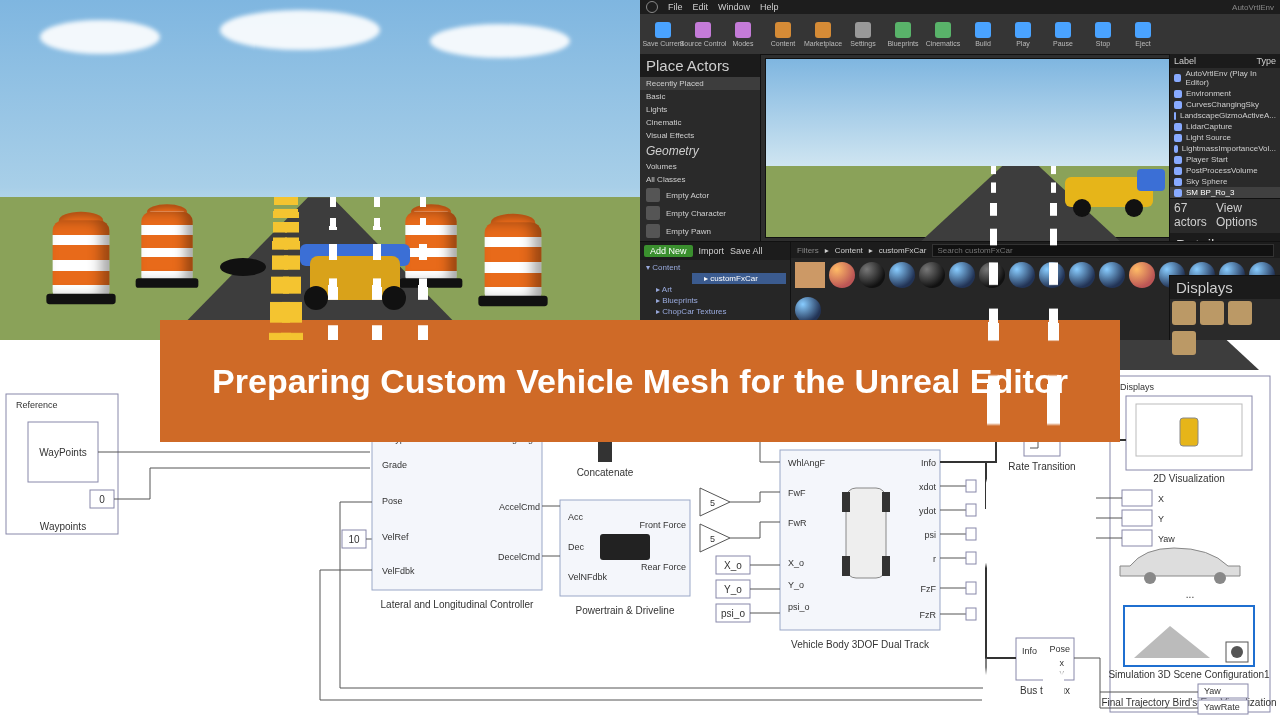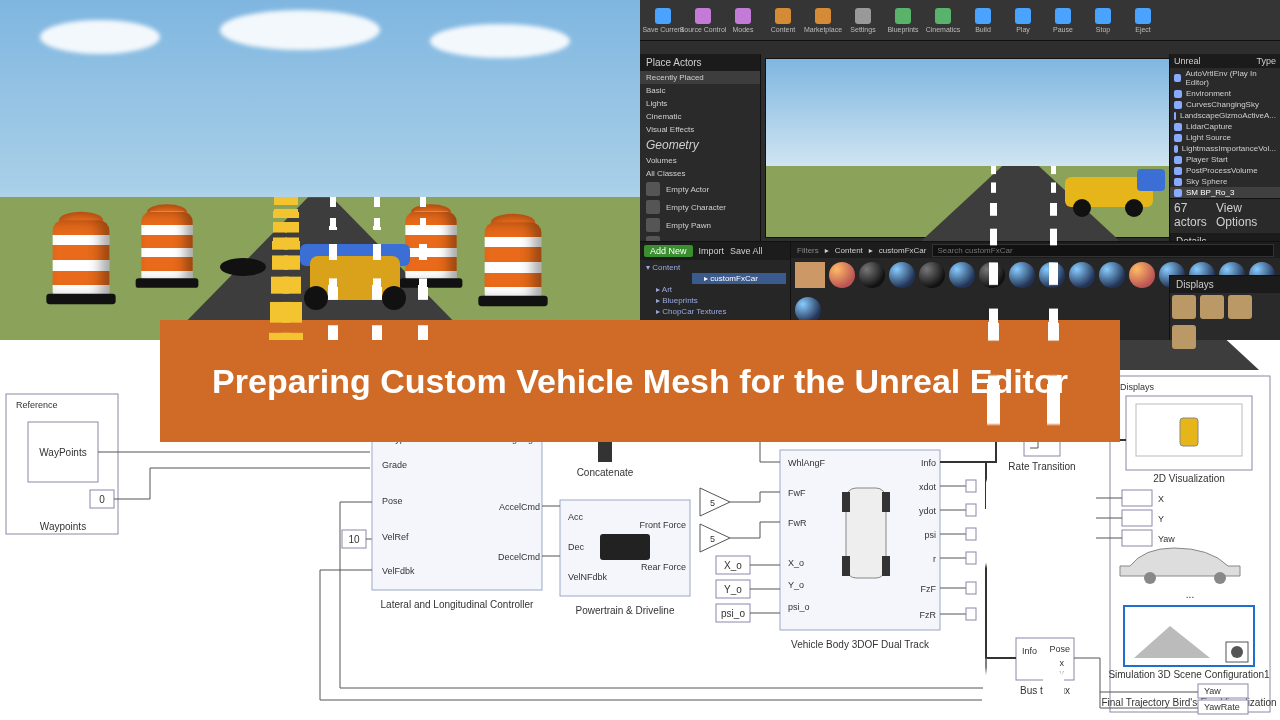--- a/index.html
+++ b/index.html
@@ -32,21 +32,21 @@
 
   
   .ue{position:absolute;left:640px;top:0;width:640px;height:340px;background:#2e2e2e;color:#cfcfcf;font-size:9px}
   .ue-menubar{height:14px;background:#1d1d1d;padding:0 6px;display:flex;align-items:center;gap:10px}
   .ue-toolbar{height:40px;background:#353535;border-bottom:1px solid #111;display:flex;align-items:center;gap:6px;padding:0 6px}
   .tbtn{width:34px;height:32px;display:flex;flex-direction:column;align-items:center;justify-content:center;border-radius:3px}
   .tbtn .ic{width:16px;height:16px;border-radius:3px}
   .tbtn .lb{font-size:7px;color:#bbb;margin-top:2px;white-space:nowrap}
   .ue-body{position:absolute;left:0;right:0;top:54px;bottom:98px;display:flex}
   .ue-place{width:120px;background:#2a2a2a;border-right:1px solid #111;display:flex;flex-direction:column}
-  .place-hdr{background:#1b1b1b;padding:3px 6px;font-size:10px}
+  .place-hdr{background:#1b1b1b;padding:3px 6px;font-size:15px}
   .place-row{display:flex;align-items:center;gap:6px;padding:2px 6px}
   .place-row.sel{background:#3d3d3d}
   .place-row .ic{width:14px;height:14px;background:#555;border-radius:2px}
   .ue-view{flex:1;position:relative;background:linear-gradient(#7fb6e0 0%,#cfe5f1 60%,#8aa259 60%);margin:4px;border:1px solid #111}
   .ue-road{position:absolute;left:50%;top:60%;width:900px;height:400px;margin-left:-450px;background:#3d3d3d;clip-path:polygon(48% 0,52% 0,100% 100%,0 100%)}
   .ue-line{position:absolute;top:60%;left:50%;width:5px;height:400px;background:repeating-linear-gradient(#fff 0 18px,transparent 18px 34px);transform:perspective(320px) rotateX(64deg);transform-origin:top}
   .ue-car{position:absolute;left:56%;top:62%;width:110px;height:44px}
   .ue-car .b{position:absolute;left:14px;right:8px;top:8px;bottom:6px;background:#e6b519;border-radius:6px}
   .ue-car .wing{position:absolute;right:-4px;top:0;width:28px;height:22px;background:#3b6fd6;border-radius:4px}
   .ue-car .w{position:absolute;bottom:-4px;width:18px;height:18px;background:#111;border-radius:50%}
@@ -128,20 +128,28 @@
       </div>
     <div class="car">
       <div class="wing"></div>
         <div class="body"></div>
         <div class="wheel l"></div>
         <div class="wheel r"></div>
     </div>
   </div>
 
   <div class="ue">
+    <div class="ue-menubar">
+      <span style="width:10px;height:10px;border:1px solid #888;border-radius:50%"></span>
+      <span>File</span>
+      <span>Edit</span>
+      <span>Window</span>
+      <span>Help</span>
+      <span style="margin-left:auto;font-size:8px;color:#888">AutoVrtlEnv</span>
+    </div>
     <div class="ue-toolbar" id="ue-toolbar">
         <div class="tbtn">
           <div class="ic" style="background:#4aa3ff"></div>
           <div class="lb">Save Current</div>
         </div>
         <div class="tbtn">
           <div class="ic" style="background:#c47bd8"></div>
           <div class="lb">Source Control</div>
         </div>
         <div class="tbtn">
@@ -260,21 +268,21 @@
           <div class="b"></div>
             <div class="wing"></div>
             <div class="w w1"></div>
             <div class="w w2"></div>
         </div>
       </div>
     </div>
 
     <div class="ue-out">
       <div class="out-hdr">
-        <span>Unreal</span>
+        <span>Label</span>
         <span>Type</span>
       </div>
       <div id="out-rows">
           <div class="out-row">
             <span class="dot"></span>
             <span>AutoVrtlEnv (Play In Editor)</span>
           </div>
           <div class="out-row">
             <span class="dot"></span>
             <span>Environment</span>

